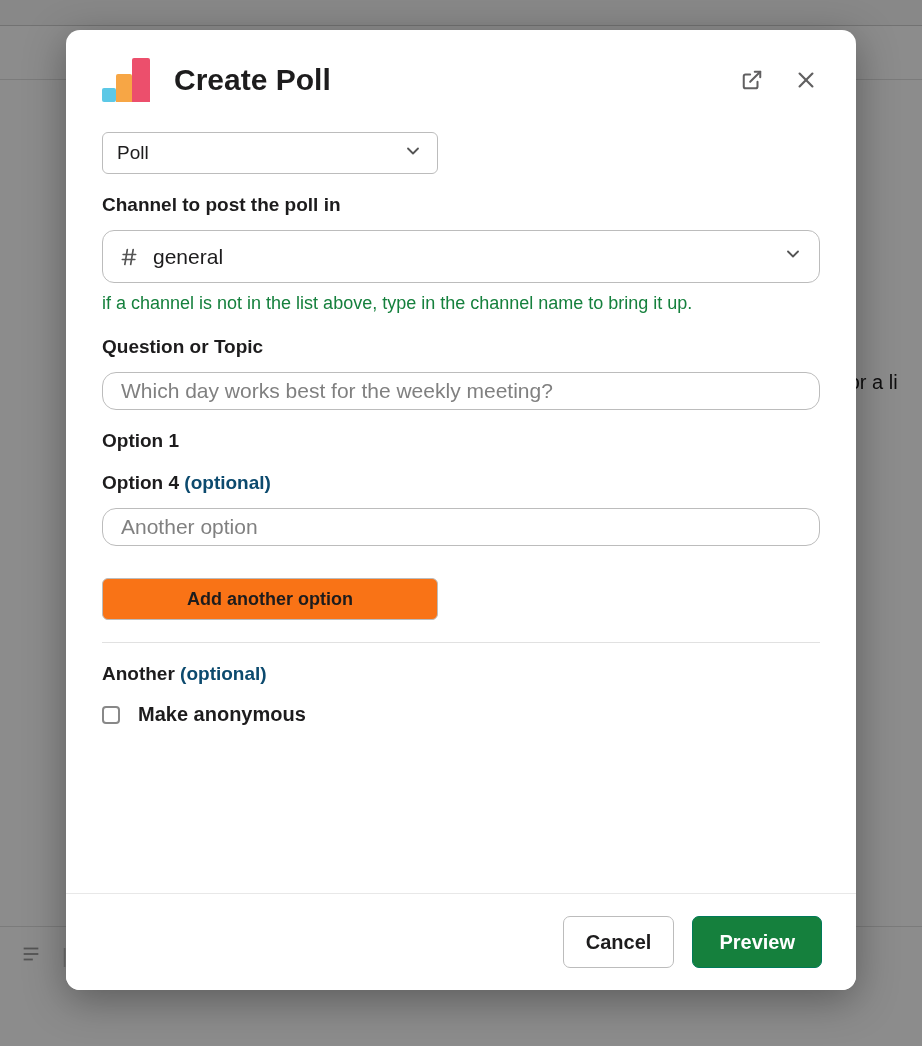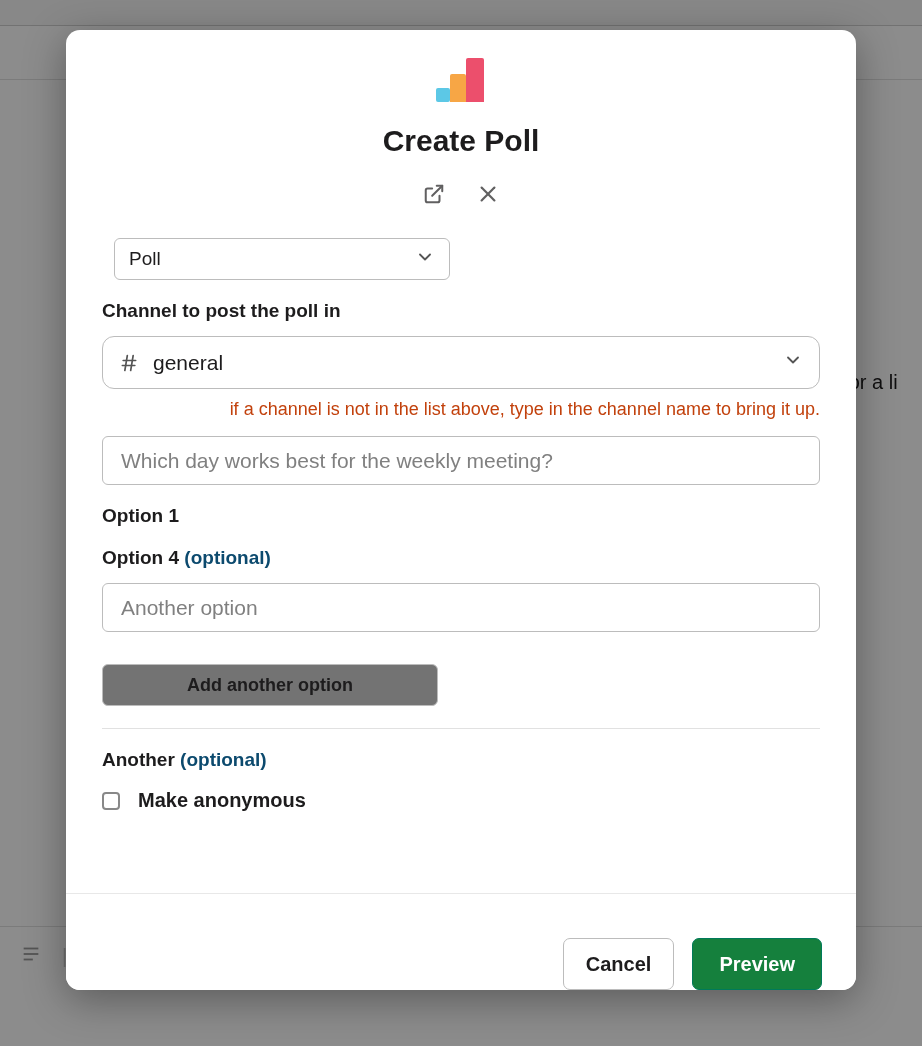--- a/index.html
+++ b/index.html
@@ -57,21 +57,20 @@
     border-radius: 14px;
     box-shadow: 0 10px 40px rgba(0,0,0,0.35);
     display: flex; flex-direction: column;
     overflow: hidden;
   }
 
   .modal-header {
     display: flex; align-items: center;
     padding: 28px 36px 8px 36px;
     gap: 22px;
-    flex-direction: column;
   }
   .app-icon {
     width: 50px; height: 44px; position: relative; flex-shrink:0;
   }
   .app-icon .bar1 { position:absolute; left:0; bottom:0; width:14px; height:14px; background:#5cc8e6; border-radius:2px; }
   .app-icon .bar2 { position:absolute; left:14px; bottom:0; width:16px; height:28px; background:#f7a645; border-radius:2px 2px 0 0; }
   .app-icon .bar3 { position:absolute; left:30px; bottom:0; width:18px; height:44px; background:#ec4f6c; border-radius:2px 2px 0 0; }
 
   .modal-title {
     font-size: 30px; font-weight: 800; color:#1d1c1d; flex:1;
@@ -88,52 +87,51 @@
     padding: 22px 36px 0 36px;
     display:flex; flex-direction:column; gap: 14px;
   }
 
   .field-label {
     font-size: 19px; font-weight:700; color:#1d1c1d;
     margin-top: 6px;
   }
   .field-label .optional { font-weight:700; color:#0c4a6e; }
 
-  .helper-text { font-size: 18px; color:#c2410c; line-height:1.4; margin-top:-6px;text-align:right; }
+  .helper-text { font-size: 18px; color:#15803d; line-height:1.4; margin-top:-6px; }
 
   .select-small {
     width: 336px; height: 42px;
     border: 1px solid #bcbcbc; border-radius: 6px;
     display:flex; align-items:center; justify-content:space-between;
     padding: 0 14px; font-size: 19px; color:#1d1c1d; cursor:pointer;
     background:#fff;
-    margin-left:12px;
   }
   .select-full {
     width: 100%; height: 53px;
     border: 1px solid #bcbcbc; border-radius: 12px;
     display:flex; align-items:center;
     padding: 0 16px; font-size: 21px; color:#1d1c1d; cursor:pointer;
     background:#fff;
   }
   .select-full .chev { margin-left:auto; }
   .hash-icon { margin-right: 14px; display:inline-flex; }
   .chev svg, .hash-icon svg { width:20px; height:20px; stroke:#555; fill:none; }
 
   .text-input {
-    width:100%; height:49px;
-    border:1px solid #bcbcbc; border-radius:6px;
+    width:100%; height:38px;
+    border:1px solid #bcbcbc; border-radius:14px;
     padding: 0 18px; font-size:21px; color:#1d1c1d;
     background:#fff;
   }
   .text-input::placeholder { color:#808080; }
 
   .btn-outline {
     width: 336px; height:42px;
-    border:1px solid #bcbcbc; border-radius:6px; background:#737373;
+    border:1px solid #bcbcbc; border-radius:6px; background:#f97316;
     font-size:18px; font-weight:700; color:#1d1c1d; cursor:pointer;
   }
 
   .divider { border:none; border-top:1px solid #e1e1e1; margin-top: 8px; }
 
   .checkbox-row {
     display:flex; align-items:center; gap: 18px;
     font-size:20px; font-weight:700; color:#1d1c1d;
     padding-top: 4px;
   }
@@ -142,21 +140,21 @@
   }
 
   .fade-bottom {
     position:absolute; left:0; right:0; bottom:97px; height:28px;
     background: linear-gradient(to bottom, rgba(255,255,255,0), #fff);
     pointer-events:none;
   }
 
   .modal-footer {
     height: 97px; border-top: 1px solid #e8e8e8;
-    display:flex; align-items:flex-end; justify-content:flex-end;
+    display:flex; align-items:center; justify-content:flex-end;
     padding: 0 34px; gap: 18px;
     background:#fff;
   }
   .btn {
     height: 52px; padding: 0 22px;
     border-radius: 7px; font-size:20px; font-weight:700; cursor:pointer;
   }
   .btn-secondary {
     background:#fff; border:1px solid #bcbcbc; color:#1d1c1d;
   }
@@ -246,20 +244,21 @@
       </span>
       <span style="font-weight:500;">general</span>
       <span class="chev">
         <svg viewBox="0 0 24 24" stroke-width="2.2" stroke-linecap="round" stroke-linejoin="round">
             <polyline points="6 9 12 15 18 9"></polyline>
           </svg>
       </span>
     </div>
     <div class="helper-text">if a channel is not in the list above, type in the channel name to bring it up.</div>
 
+    <div class="field-label">Question or Topic</div>
     <input type="text" class="text-input" placeholder="Which day works best for the weekly meeting?" style="">
 
     <div class="field-label">Option 1</div>
 
     <div class="field-label">
       <span>Option 4</span>
       <span class="optional">(optional)</span>
     </div>
     <input type="text" class="text-input" placeholder="Another option" style="">
 

